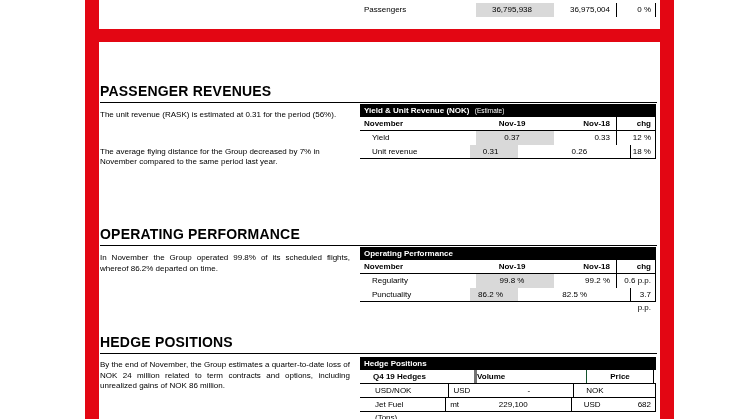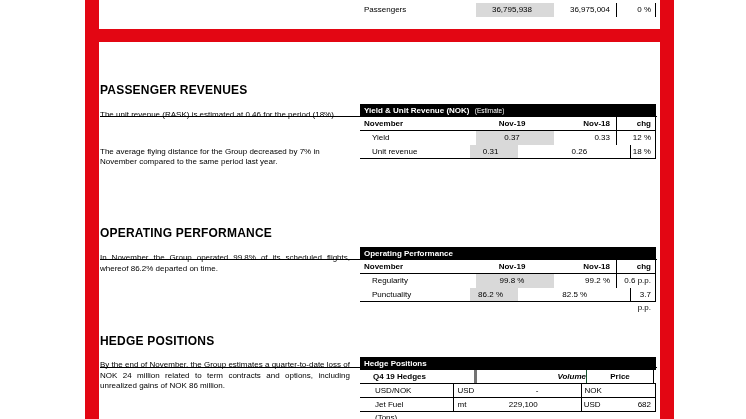--- a/index.html
+++ b/index.html
@@ -11,22 +11,22 @@
   .abs { position:absolute; }
 
   
   .red-bar { position:absolute; top:0; bottom:0; width:14px; background:#e30613; }
   #red-bar-left { left:85px; }
   #red-bar-right { left:660px; }
   #red-band { position:absolute; left:85px; top:29px; width:589px; height:13px; background:#e30613; }
 
   
   .sec-heading {
-    left:100px; width:557px; font-size:12px; font-weight:bold;
-    letter-spacing:.2px; border-bottom:1px solid #000; padding-bottom:19px;
+    left:100px; width:557px; font-size:14px; font-weight:bold;
+    letter-spacing:.2px; border-bottom:1px solid #000; padding-bottom:3px;
   }
 
   
   .body-text { left:100px; width:250px; font-size:8px; line-height:10.5px; }
   .body-text p { margin:0; }
   .body-text p + p { margin-top:26px; }
   .just { text-align:justify; }
 
   
   .tbl { left:360px; width:296px; font-size:8px; }
@@ -42,25 +42,25 @@
   .c-label.ind { padding-left:12px; }
   .c-v1 { width:78px; text-align:center; padding-right:6px; }
   .c-v1.shade { background:#d9d9d9; }
   .c-v2 { width:62px; text-align:right; padding-right:6px; }
   .c-chg { width:40px; text-align:right; padding-right:4px;
            border-left:1px solid #000; border-right:1px solid #000; }
 
   
   .hc-label { width:105px; padding-left:4px;margin-left:9px; }
   .hc-label.ind { padding-left:6px; }
-  .hc-vol   { width:112px; text-align:right; border-left:3px solid #737373;font-style:italic; }
+  .hc-vol   { width:112px; text-align:left; border-left:3px solid #737373; }
   .hc-price { width:68px; text-align:center; border-left:1px solid #14532d; border-right:1px solid #000; }
   .hc-vu { width:40px; padding-left:4px; border-left:1px solid #000; }
   .hc-vv { width:72px; text-align:right; padding-right:6px; }
-  .hc-pu { width:44px; padding-left:2px; border-left:1px solid #000; }
+  .hc-pu { width:44px; padding-left:12px; border-left:1px solid #000; }
   .hc-pv { width:35px; text-align:right; padding-right:4px; border-right:1px solid #000; }
 </style>
 </head>
 <body>
 
 <div class="red-bar" id="red-bar-left"></div>
 <div class="red-bar" id="red-bar-right"></div>
 <div id="red-band"></div>
 
 <div class="abs tbl" style="top:3px;">
@@ -68,21 +68,21 @@
     <div class="c-label">Passengers</div>
     <div class="c-v1 shade">36,795,938</div>
     <div class="c-v2">36,975,004</div>
     <div class="c-chg">0 %</div>
   </div>
 </div>
 
 <div class="abs sec-heading" style="top:83px;">PASSENGER REVENUES</div>
 
 <div class="abs body-text" style="top:110px;">
-  <p>The unit revenue (RASK) is estimated at 0.46 for the period (18%).</p>
+  <p>The unit revenue (RASK) is estimated at 0.31 for the period (56%).</p>
   <p>The average flying distance for the Group decreased by 7% in November compared to the same period last year.</p>
 </div>
 
 <div class="abs tbl" style="top:104px;">
   <div class="tbl-title">
     <span>Yield &amp; Unit Revenue (NOK)</span>
     <span class="note">(Estimate)</span>
   </div>
   <div class="t-row t-head">
     <div class="c-label">November</div>

